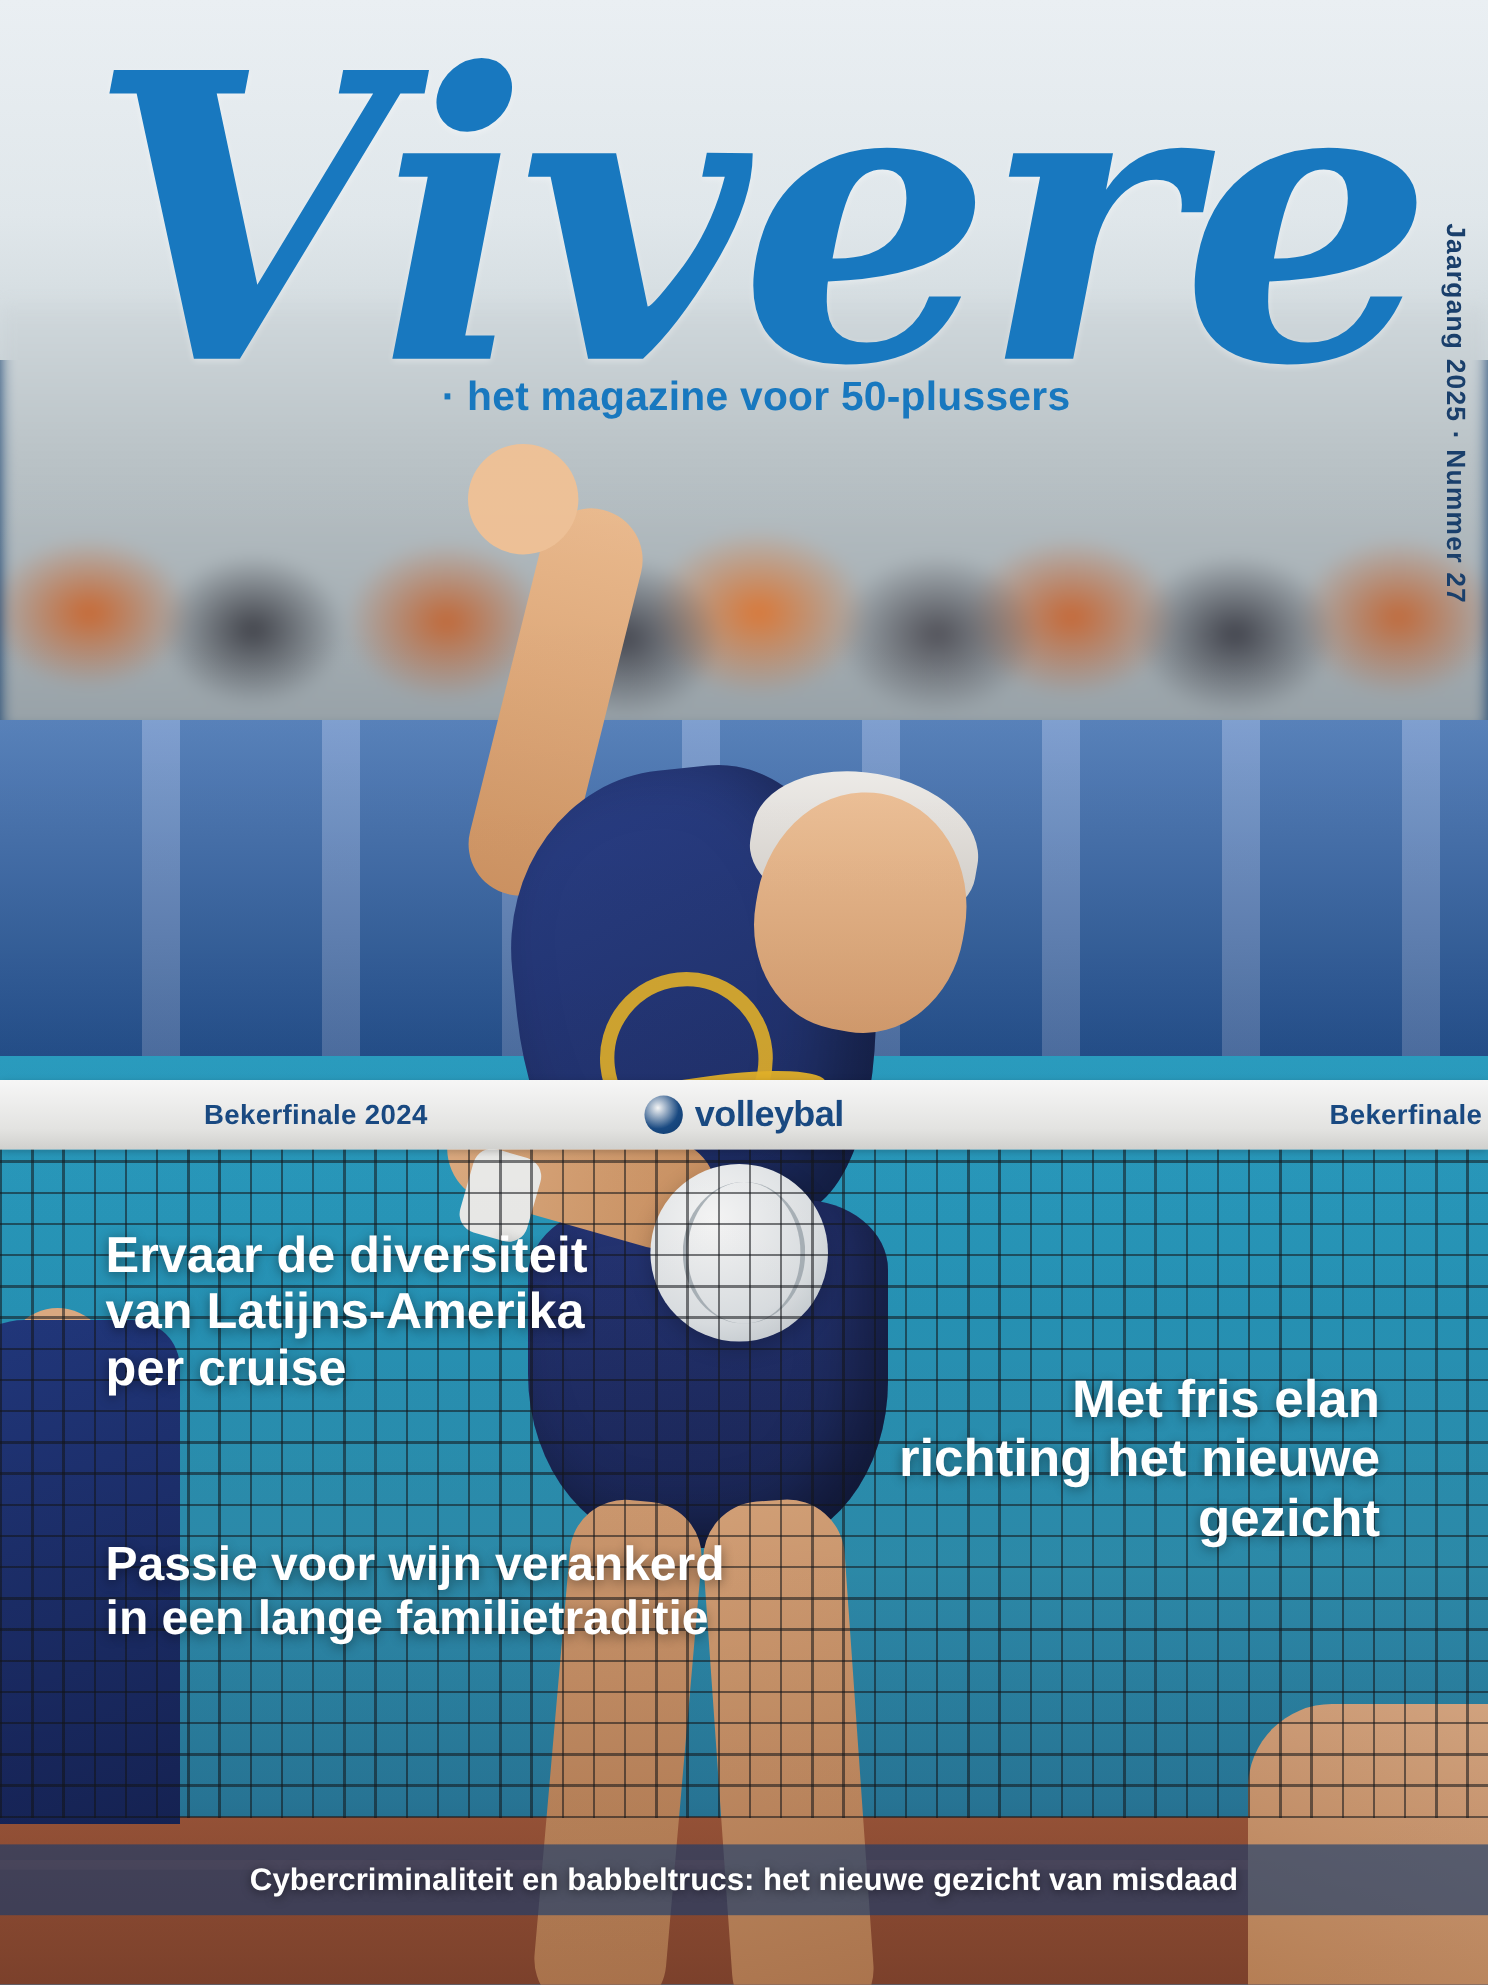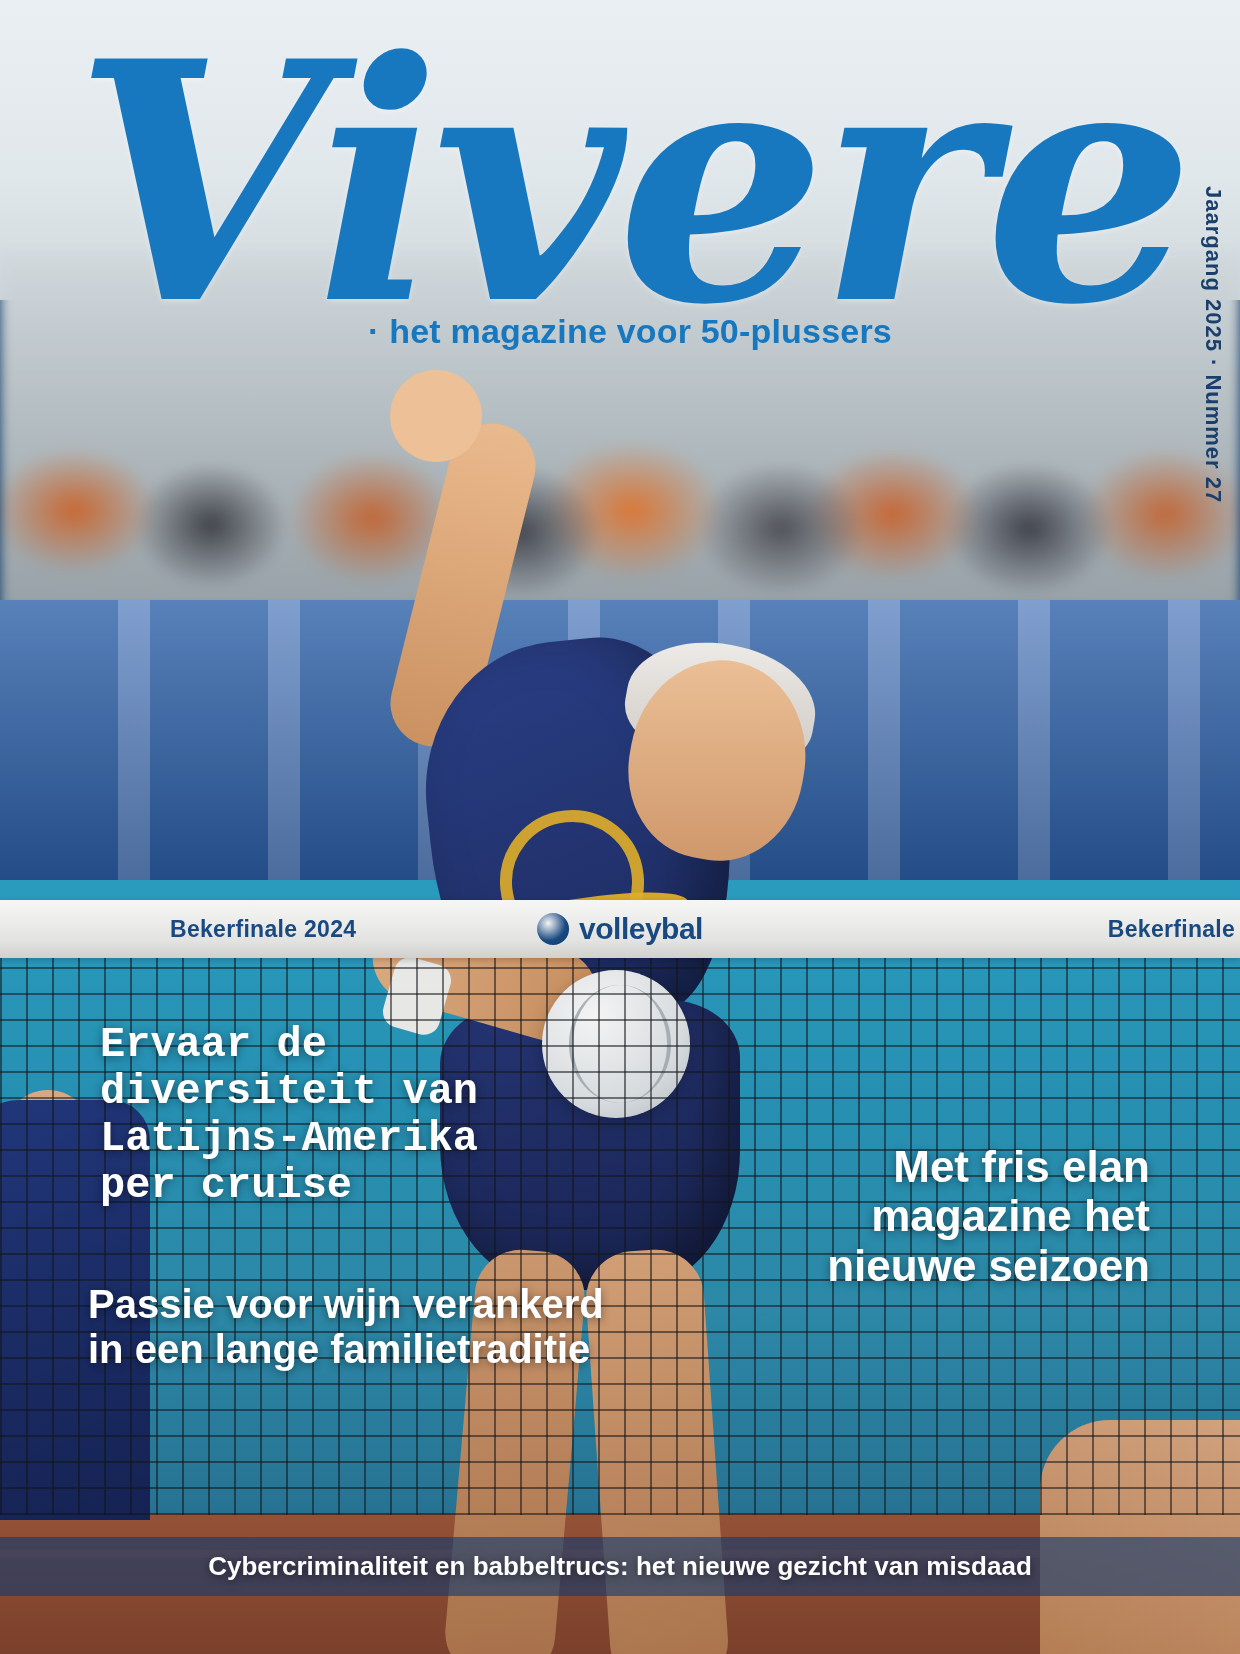--- a/index.html
+++ b/index.html
@@ -288,24 +288,23 @@
 
   
   .coverline {
     position: absolute;
     color: #ffffff;
     font-weight: bold;
     line-height: 1.12;
     text-shadow: 0 2px 10px rgba(0,0,0,.45);
   }
   .cl-left-1 {
-    left: 100px; top: 1022px;
+    left: 88px; top: 1022px;
     width: 420px;
     font-size: 42px;
-    font-family: Liberation Mono, monospace;
   }
   .cl-left-2 {
     left: 88px; top: 1282px;
     width: 520px;
     font-size: 40px;
   }
   .cl-right {
     right: 90px; top: 1142px;
     width: 420px;
     text-align: right;
@@ -375,19 +374,19 @@
 
   <div class="masthead">
     <div class="logo">Vivere</div>
     <div class="tagline">· het magazine voor 50-plussers</div>
   </div>
 
   <div class="issue-line">Jaargang 2025  ·  Nummer 27</div>
 
   <div class="coverline cl-left-1">Ervaar de diversiteit van Latijns-Amerika per cruise</div>
   <div class="coverline cl-left-2">Passie voor wijn verankerd in een lange familietraditie</div>
-  <div class="coverline cl-right">Met fris elan magazine het nieuwe seizoen</div>
+  <div class="coverline cl-right">Met fris elan richting het nieuwe gezicht</div>
 
   <div class="bottom-bar">
     <span class="bottom-bar-text">Cybercriminaliteit en babbeltrucs: het nieuwe gezicht van misdaad</span>
   </div>
 
 </div>
 
 </body></html>

